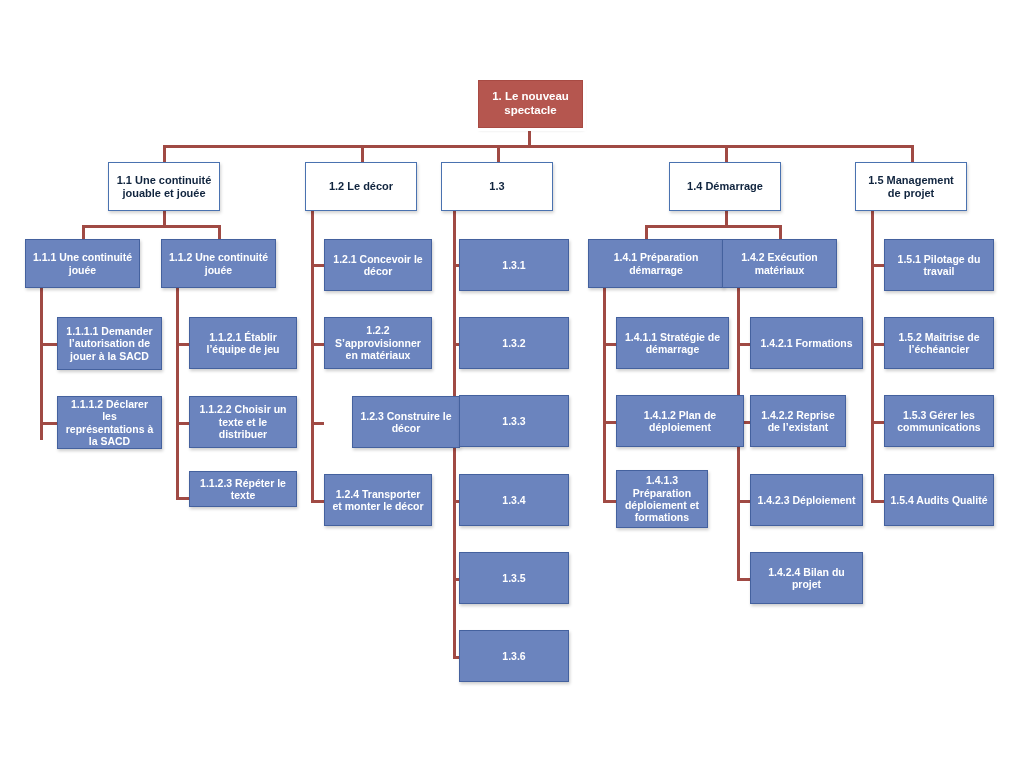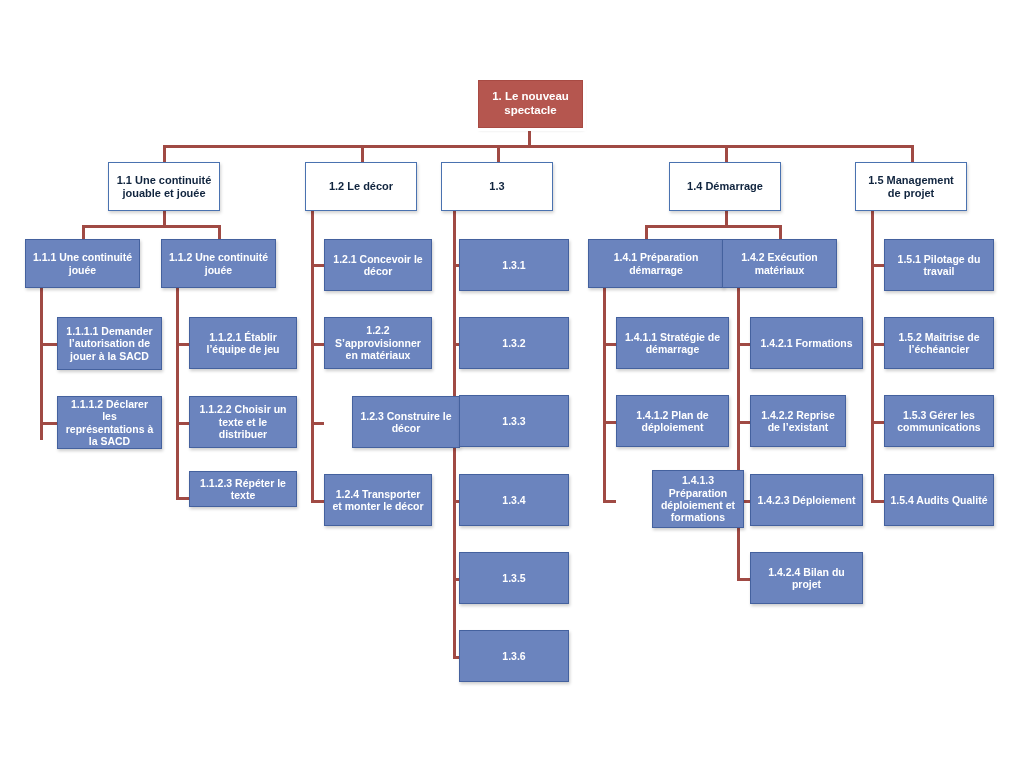--- a/index.html
+++ b/index.html
@@ -200,24 +200,24 @@
   <div class="node n-l3" style="left:588px;top:239px;width:136px;height:49px;">
     <span>1.4.1 Préparation démarrage</span>
   </div>
   <div class="node n-l3" style="left:722px;top:239px;width:115px;height:49px;">
     <span>1.4.2 Exécution matériaux</span>
   </div>
 
   <div class="node n-l3" style="left:616px;top:317px;width:113px;height:52px;">
     <span>1.4.1.1 Stratégie de démarrage</span>
   </div>
-  <div class="node n-l3" style="left:616px;top:395px;width:113px;height:52px;">
+  <div class="node n-l3" style="left:616px;top:395px;width:128px;height:52px;">
     <span>1.4.1.2 Plan de déploiement</span>
   </div>
-  <div class="node n-l3" style="left:652px;top:470px;width:92px;height:58px;">
+  <div class="node n-l3" style="left:616px;top:470px;width:92px;height:58px;">
     <span>1.4.1.3 Préparation déploiement et formations</span>
   </div>
 
   <div class="node n-l3" style="left:750px;top:317px;width:113px;height:52px;">
     <span>1.4.2.1 Formations</span>
   </div>
   <div class="node n-l3" style="left:750px;top:395px;width:96px;height:52px;">
     <span>1.4.2.2 Reprise de l’existant</span>
   </div>
   <div class="node n-l3" style="left:750px;top:474px;width:113px;height:52px;">

